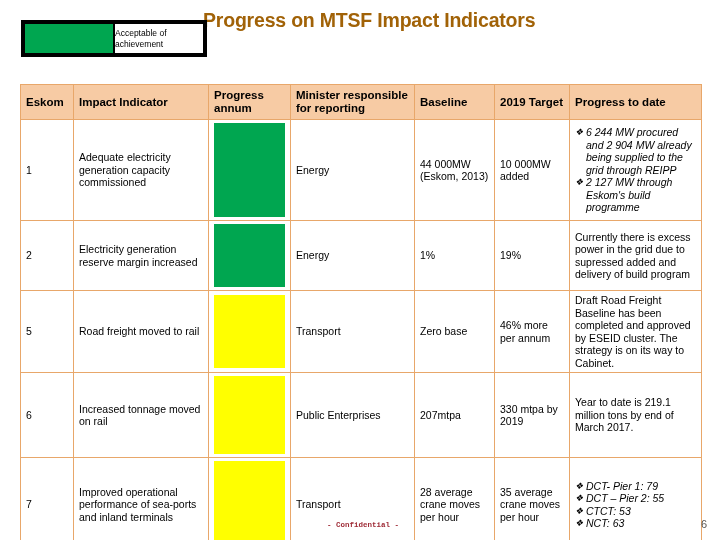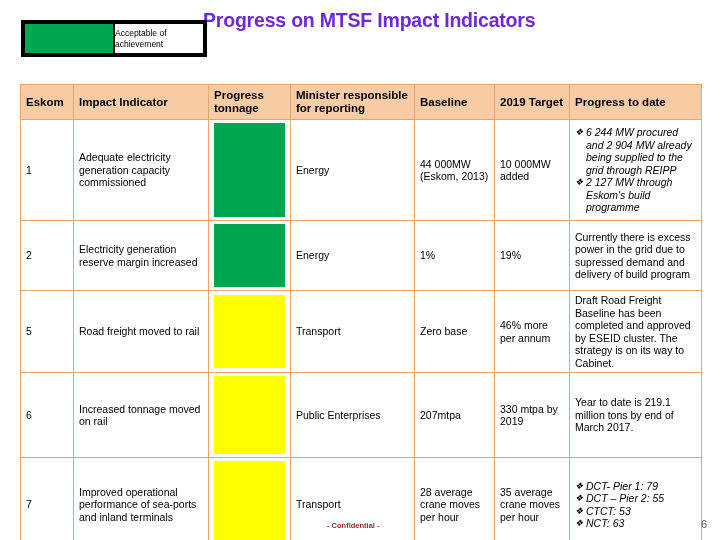--- a/index.html
+++ b/index.html
@@ -33,21 +33,21 @@
     padding:3px 4px 3px 5px;
     font-family:"Liberation Sans", sans-serif;
   }
 
   
   #title{
     position:absolute;
     left:203px; top:9px;
     font-size:19.5px;
     font-weight:bold;
-    color:#6d28d9;
+    color:#a16207;
     letter-spacing:-0.2px;
     white-space:nowrap;
   }
 
   
   #grid{
     position:absolute;
     left:20px; top:84px;
     width:681px;
     border-collapse:collapse;
@@ -96,20 +96,21 @@
   td.progress-cell{vertical-align:middle;}
 
   
   #confidential{
     position:absolute;
     left:327px; top:521px;
     font-size:7.5px;
     font-weight:bold;
     color:#9E2A35;
     letter-spacing:0px;
+    font-family:Liberation Mono, monospace;
   }
   #pagenum{
     position:absolute;
     right:13px; top:518px;
     font-size:11px;
     color:#555;
   }
 </style>
 </head>
 <body>
@@ -134,21 +135,21 @@
     <col style="width:82px">
     <col style="width:124px">
     <col style="width:80px">
     <col style="width:75px">
     <col style="width:132px">
   </colgroup>
   <thead>
     <tr>
       <th>Eskom</th>
       <th>Impact Indicator</th>
-      <th>Progress tonnage</th>
+      <th>Progress annum</th>
       <th>Minister responsible for reporting</th>
       <th>Baseline</th>
       <th>2019 Target</th>
       <th>Progress to date</th>
     </tr>
   </thead>
   <tbody id="grid-body">
       <tr style="height: 96px;">
         <td class="num">1</td>
         <td>Adequate electricity generation capacity commissioned</td>
@@ -167,21 +168,21 @@
       </tr>
       <tr style="height: 65px;">
         <td class="num">2</td>
         <td>Electricity generation reserve margin increased</td>
         <td class="rating">
           <span class="fill-green" style="height: 63px;"></span>
         </td>
         <td>Energy</td>
         <td>1%</td>
         <td>19%</td>
-        <td class="progress-cell">Currently there is excess power in the grid due to supressed demand and delivery of build program</td>
+        <td class="progress-cell">Currently there is excess power in the grid due to supressed added and delivery of build program</td>
       </tr>
       <tr style="height: 75px;">
         <td class="num">5</td>
         <td>Road freight moved to rail</td>
         <td class="rating">
           <span class="fill-yellow" style="height: 73px;"></span>
         </td>
         <td>Transport</td>
         <td>Zero base</td>
         <td>46% more per annum</td>

